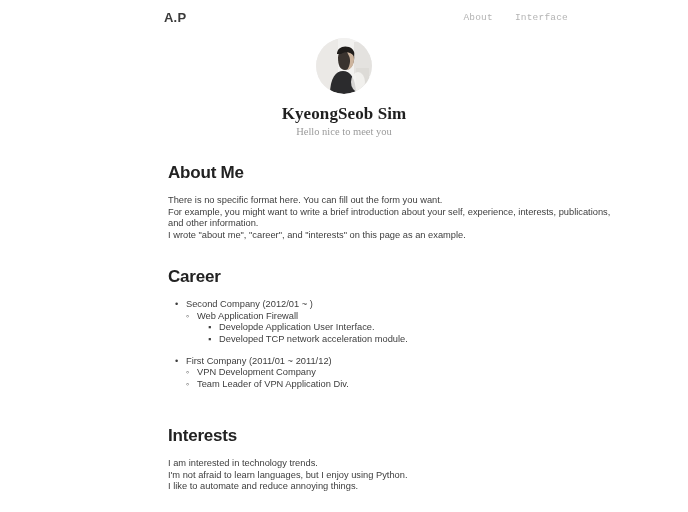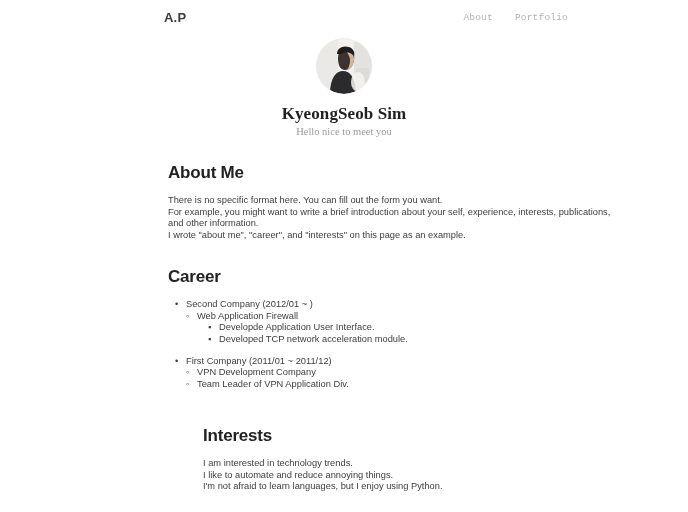--- a/index.html
+++ b/index.html
@@ -75,21 +75,21 @@
   }
 
   
   .content {
     width: 360px;
     margin: 0 auto;
     padding-left: 4px;
     box-sizing: border-box;
   }
   .section { margin-top: 26px; }
-  .section.interests { margin-top: 36px; margin-left: 35px; }
+  .section.interests { margin-top: 36px; }
 
   .section-title {
     font-size: 17px;
     font-weight: bold;
     color: #222222;
     letter-spacing: -0.2px;
     margin: 0 0 12px 0;
   }
   .para {
     font-size: 9.3px;
@@ -134,21 +134,21 @@
     list-style: none;
   }
 </style>
 </head>
 <body>
 
 <div class="site-header">
   <div class="brand">A.P</div>
   <div class="nav">
     <a class="nav-link" href="#">About</a>
-    <a class="nav-link" href="#">Portfolio</a>
+    <a class="nav-link" href="#">Interface</a>
   </div>
 </div>
 
 <div class="profile">
   <div class="avatar">
     <svg width="56" height="56" viewBox="0 0 56 56">
       <defs>
         <clipPath id="c">
             <circle cx="28" cy="28" r="28"></circle>
           </clipPath>
@@ -221,18 +221,18 @@
         </ul>
       </li>
 
     </ul>
   </div>
 
   <div class="section interests">
     <h2 class="section-title">Interests</h2>
     <div class="para">
       <div>I am interested in technology trends.</div>
+      <div>I'm not afraid to learn languages, but I enjoy using Python.</div>
       <div>I like to automate and reduce annoying things.</div>
-      <div>I'm not afraid to learn languages, but I enjoy using Python.</div>
     </div>
   </div>
 
 </div>
 
 </body></html>

